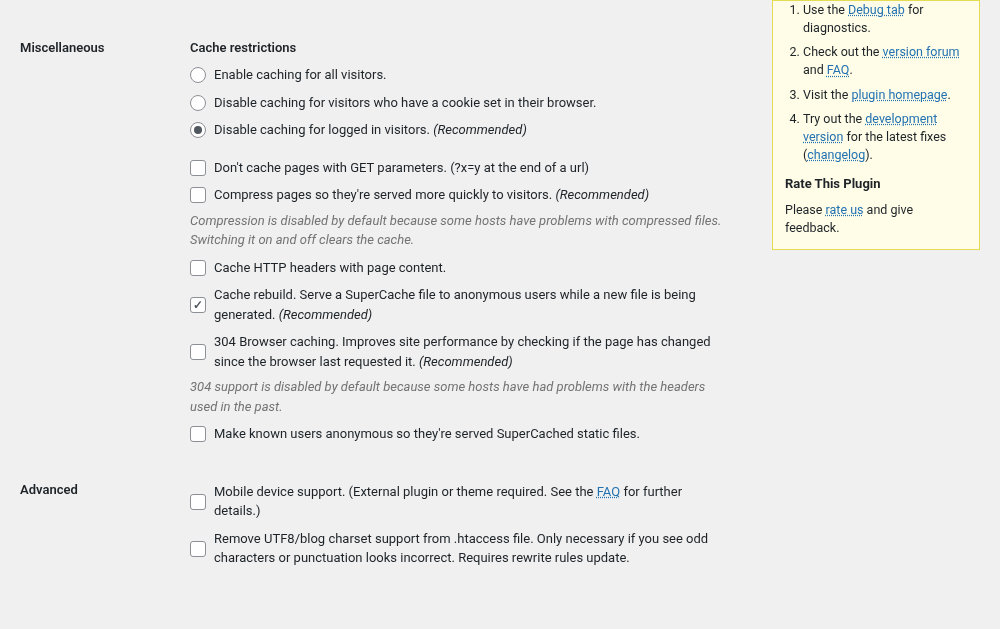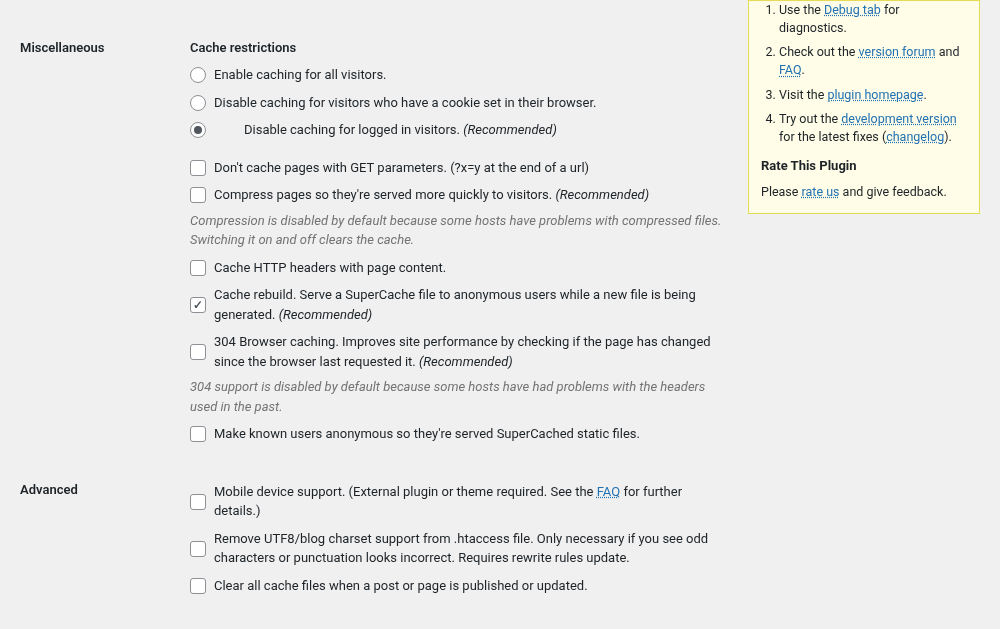--- a/index.html
+++ b/index.html
@@ -100,21 +100,21 @@
     }
     .link {
       color: #2271b1;
       text-decoration: underline dotted;
       cursor: pointer;
     }
     .sidebar {
       position: absolute;
       right: 20px;
       top: 0;
-      width: 232px;
+      width: 208px;
       background: #fffde8;
       border: 1px solid #e6db55;
       padding: 0 12px 12px 12px;
       font-size: 12.5px;
       color: #1d2327;
     }
     .sidebar ol {
       list-style: decimal;
       padding-left: 18px;
       margin-bottom: 12px;
@@ -145,21 +145,21 @@
       <label class="opt">
         <span class="ctrl radio"></span>
         <span class="opt-text">Enable caching for all visitors.</span>
       </label>
 
       <label class="opt">
         <span class="ctrl radio"></span>
         <span class="opt-text">Disable caching for visitors who have a cookie set in their browser.</span>
       </label>
 
-      <label class="opt" style="margin-bottom:18px;gap:30px;">
+      <label class="opt" style="margin-bottom:18px;">
         <span class="ctrl radio checked"></span>
         <span class="opt-text"><span>Disable caching for logged in visitors. </span><em class="rec">(Recommended)</em></span>
       </label>
 
       <label class="opt">
         <span class="ctrl checkbox"></span>
         <span class="opt-text">Don't cache pages with GET parameters. (?x=y at the end of a url)</span>
       </label>
 
       <label class="opt">
@@ -199,24 +199,20 @@
       <label class="opt">
         <span class="ctrl checkbox"></span>
         <span class="opt-text"><span>Mobile device support. (External plugin or theme required. See the </span><span class="link">FAQ</span><span> for further details.)</span></span>
       </label>
 
       <label class="opt">
         <span class="ctrl checkbox"></span>
         <span class="opt-text">Remove UTF8/blog charset support from .htaccess file. Only necessary if you see odd characters or punctuation looks incorrect. Requires rewrite rules update.</span>
       </label>
 
-      <label class="opt">
-        <span class="ctrl checkbox"></span>
-        <span class="opt-text">Clear all cache files when a post or page is published or updated.</span>
-      </label>
 
     </div>
   </div>
 </div>
 
 <div class="sidebar">
   <ol>
     <li><span>Use the </span><span class="link">Debug tab</span><span> for diagnostics.</span></li>
     <li><span>Check out the </span><span class="link">version forum</span><span> and </span><span class="link">FAQ</span><span>.</span></li>
     <li><span>Visit the </span><span class="link">plugin homepage</span><span>.</span></li>

